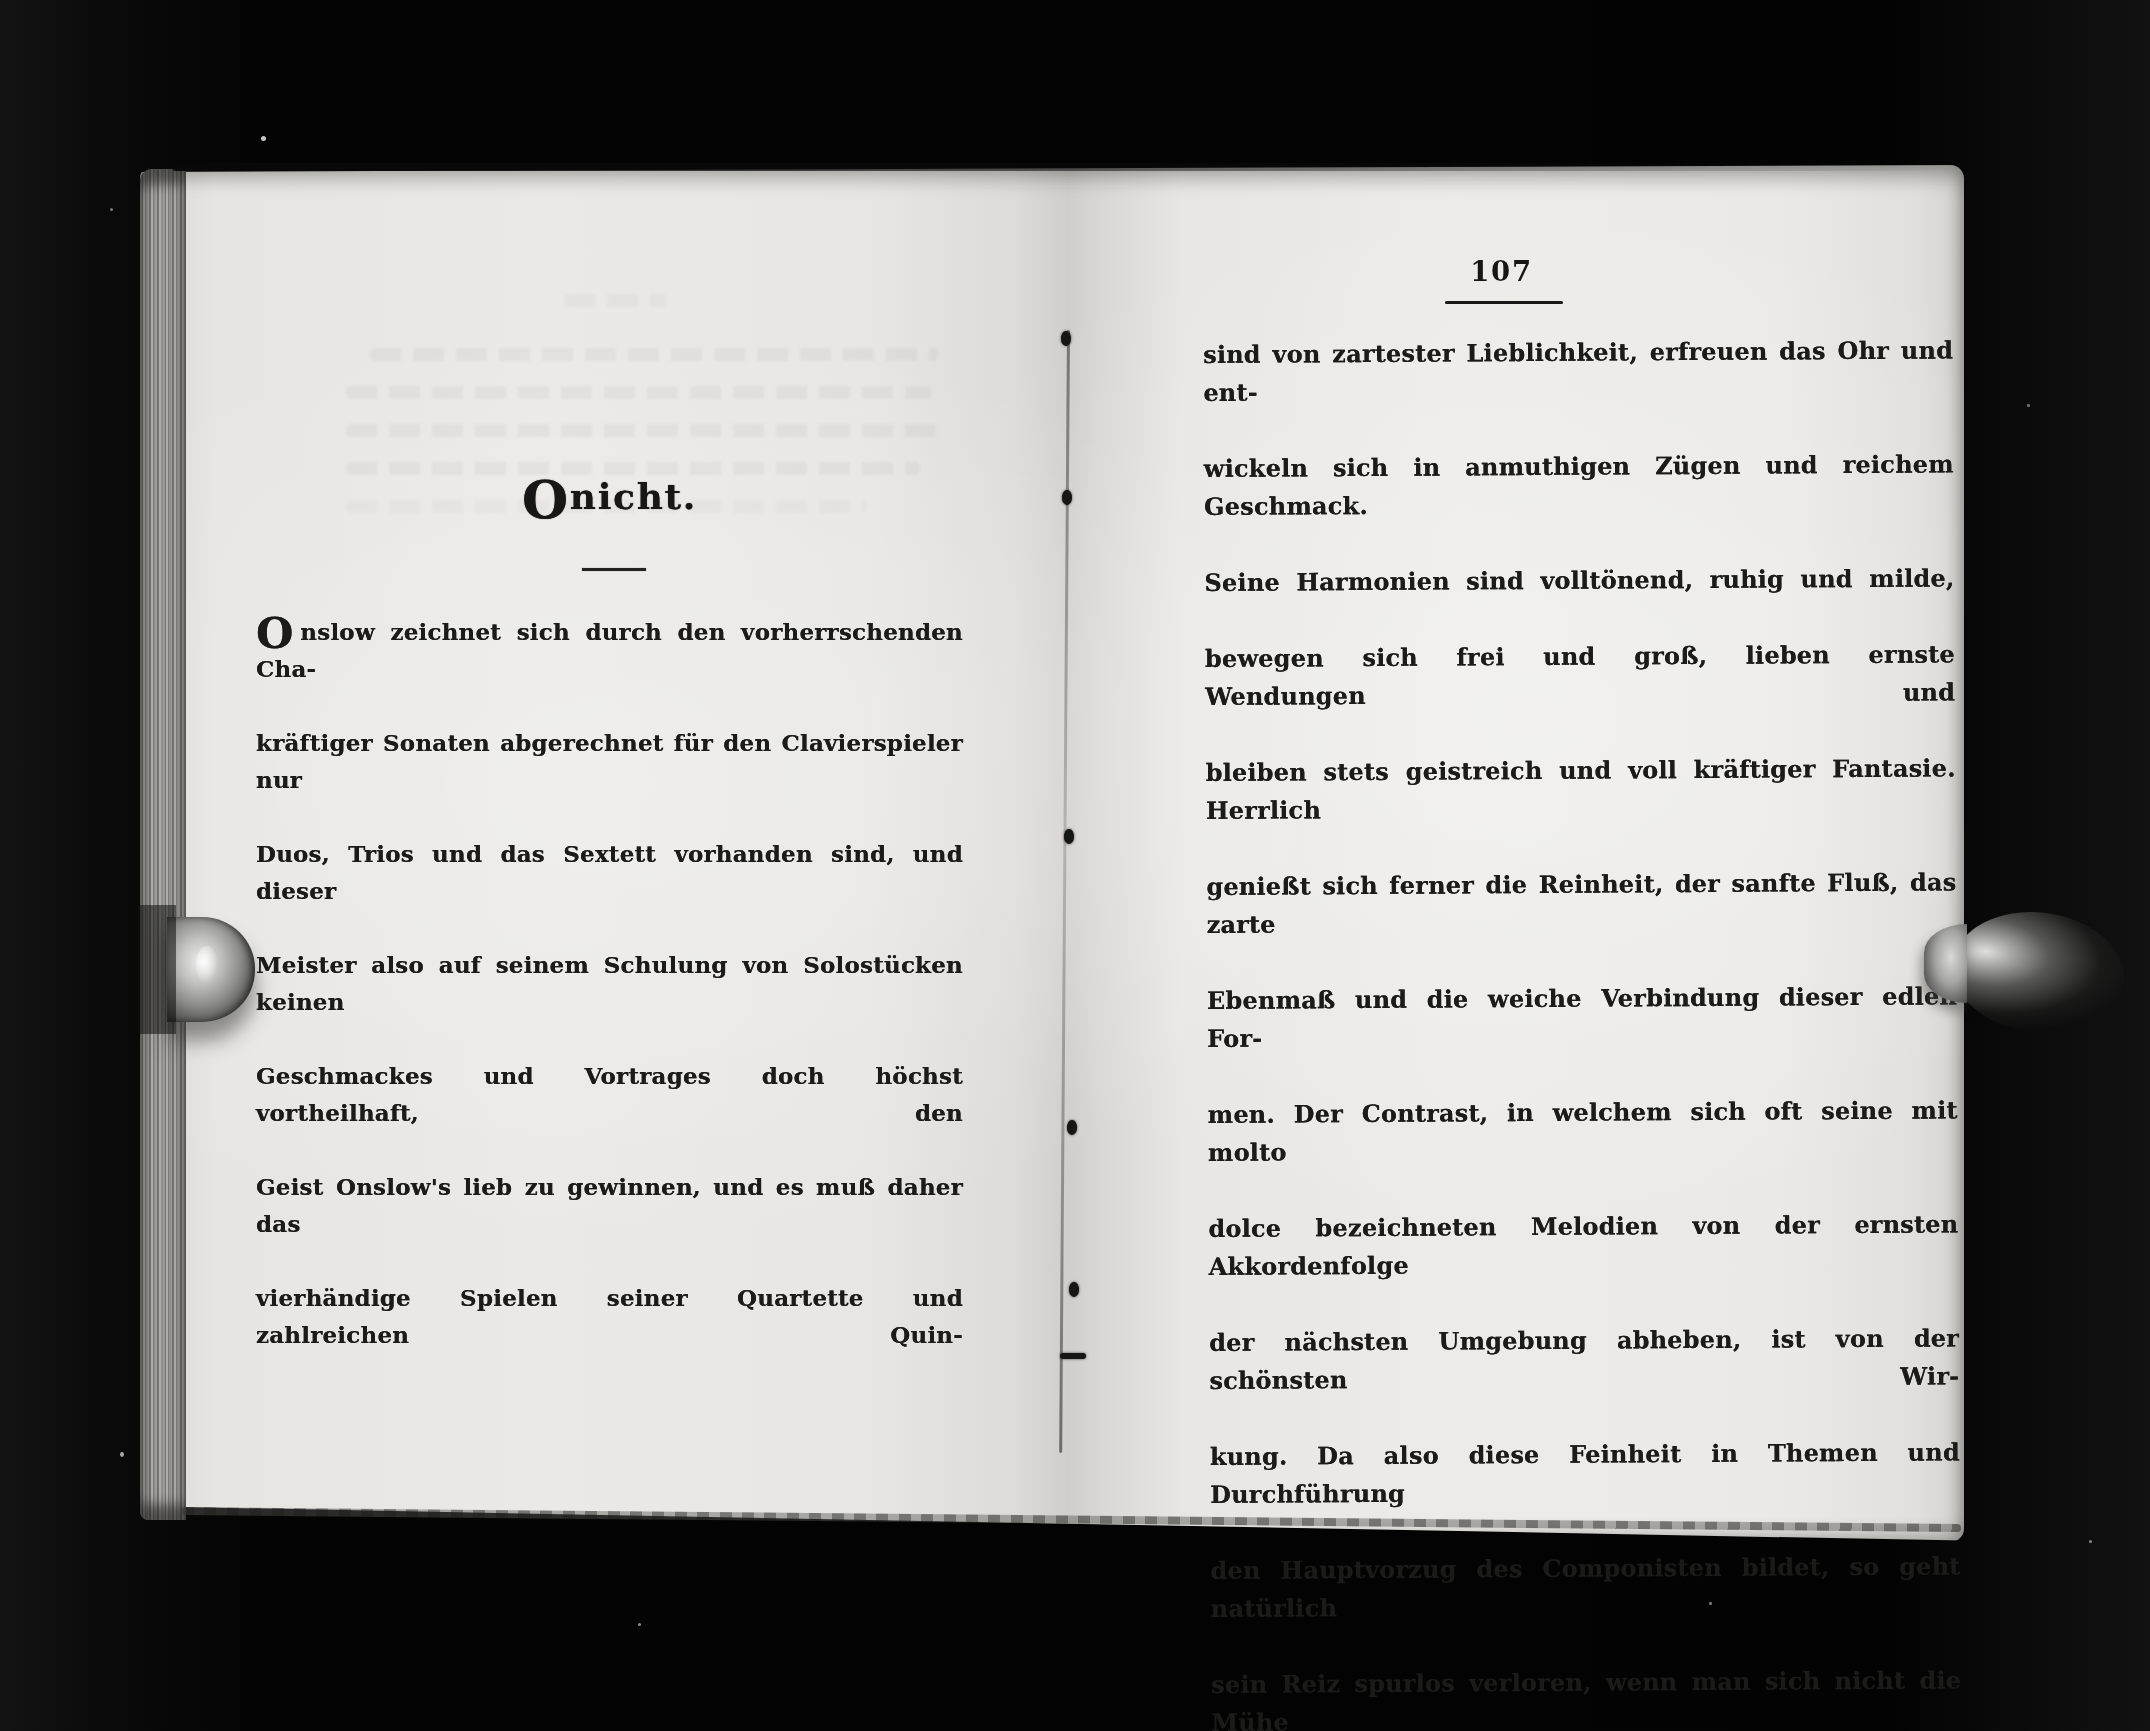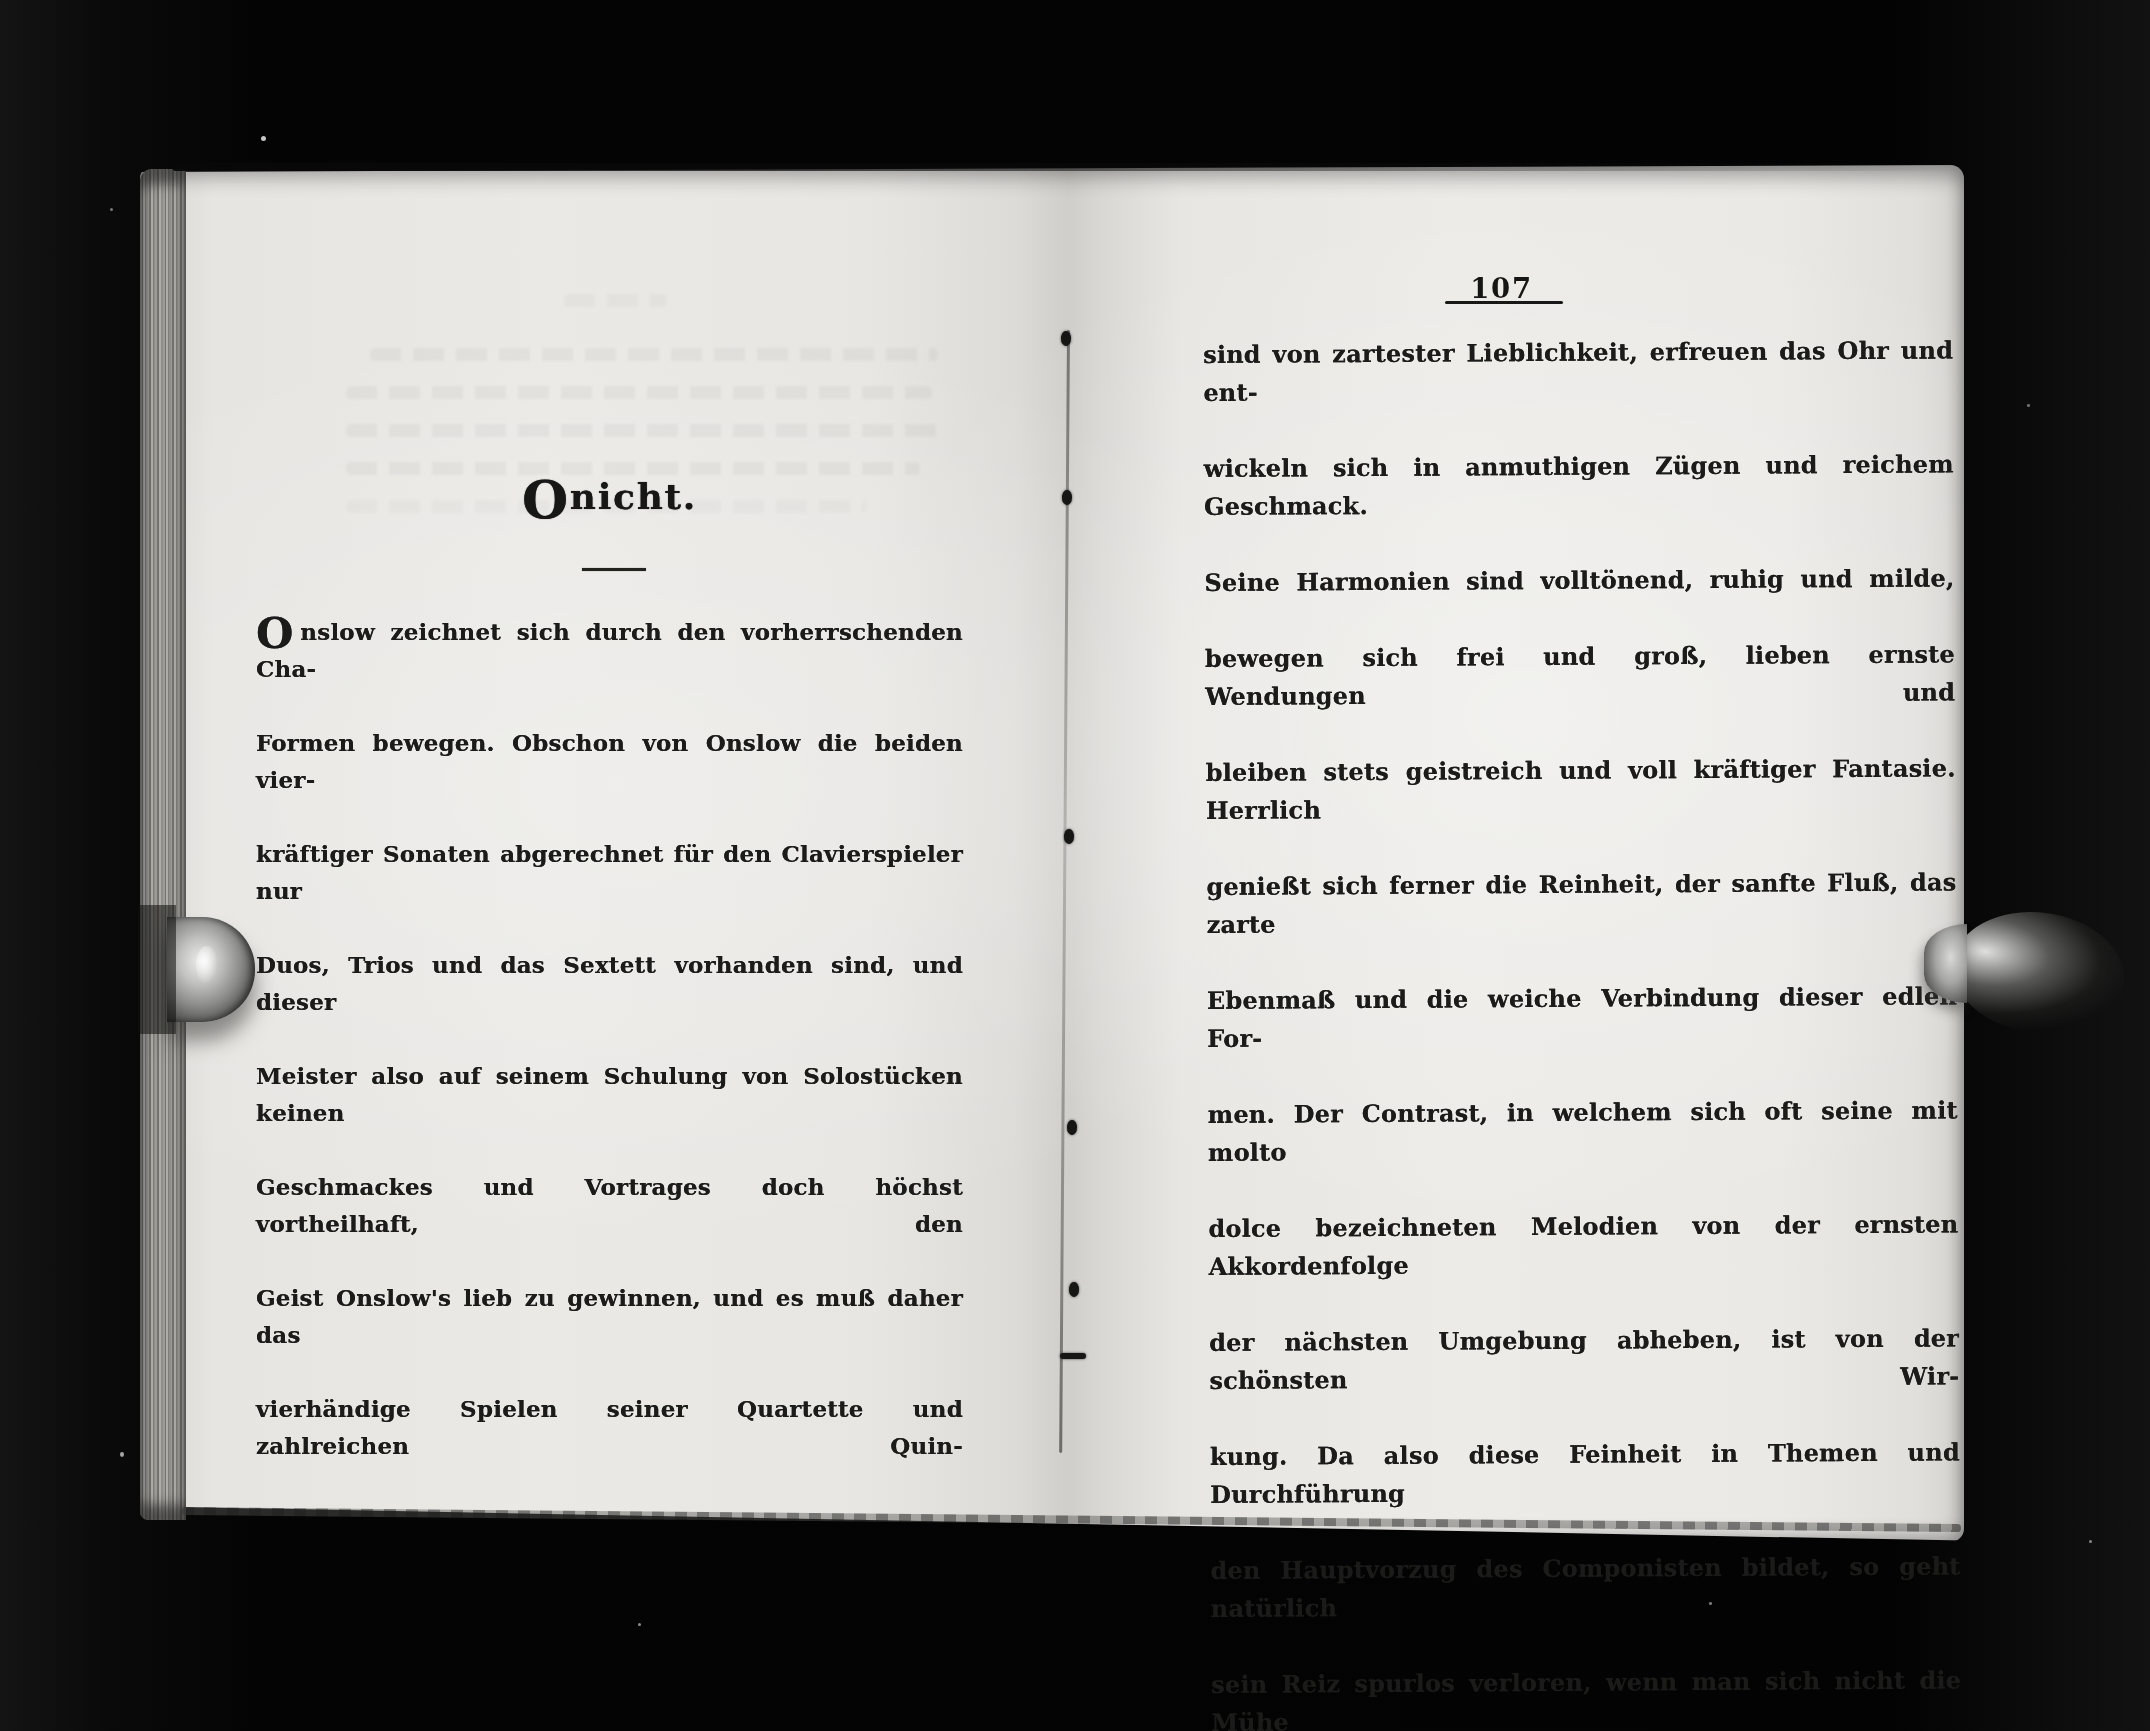--- a/index.html
+++ b/index.html
@@ -29,21 +29,21 @@
           transform:rotate(0.4deg);transform-origin:top center;
           background:linear-gradient(180deg,rgba(40,40,40,0.55),rgba(110,110,108,0.35) 45%,rgba(70,70,68,0.5) 80%,rgba(40,40,40,0.6));}
   .knot{position:absolute;width:9.5px;height:14.6px;border-radius:50%;background:#161614;box-shadow:0 0 2.6px rgba(30,30,30,0.8);}
   .knot.wide{width:26px;height:6px;border-radius:3.4px;}
   
   .heading{position:absolute;left:256px;top:475px;width:707px;text-align:center;
           font-weight:700;font-size:36px;color:#171715;letter-spacing:1.7px;text-shadow:0 0 0.9px rgba(20,20,20,0.9);}
   .heading .cap{font-size:53px;line-height:0;vertical-align:-8.6px;}
   .heading-rule{position:absolute;left:582px;top:568px;width:64px;height:2.6px;background:#22221f;box-shadow:0 0 0.9px #444;}
   .pageno{position:absolute;left:1437px;top:255px;width:129px;text-align:center;
-          font-weight:700;font-size:27.5px;color:#161614;letter-spacing:1.7px;margin-top:17px;}
+          font-weight:700;font-size:27.5px;color:#161614;letter-spacing:1.7px;}
   .pageno-rule{position:absolute;left:1445px;top:301px;width:118px;height:3.4px;background:#181816;border-radius:1.7px;}
   .textblock{position:absolute;color:#1b1b19;font-weight:700;
           text-shadow:0 0 0.6px rgba(25,25,25,0.85);word-spacing:1.7px;letter-spacing:0.2px;}
   .tb-left{left:256px;top:613px;width:707px;font-size:23px;line-height:37px;}
   .tb-right{left:1203px;top:336px;width:750px;font-size:24px;line-height:38px;
           transform:rotate(-0.35deg);transform-origin:left top;}
   .ln{text-align:justify;}
   .ln::after{content:"";display:inline-block;width:100%;height:0;}
   .dropcap{font-size:43px;line-height:0;vertical-align:-7.7px;margin-right:6.9px;letter-spacing:0;}
   
@@ -96,21 +96,20 @@
     <div class="gbar" style="width:100%;"></div>
     <div class="gbar" style="width:97%;"></div>
     <div class="gbar" style="width:88%;opacity:0.6;"></div>
   </div>
 
   <div class="heading"><span class="cap">O</span><span>nicht.</span></div>
   <div class="heading-rule"></div>
 
   <div class="textblock tb-left">
     <div class="ln"><span class="dropcap">O</span><span>nslow zeichnet sich durch den vorherrschenden Cha-</span></div>
-    <div class="ln">Formen bewegen. Obschon von Onslow die beiden vier-</div>
     <div class="ln">kräftiger Sonaten abgerechnet für den Clavierspieler nur</div>
     <div class="ln">Duos, Trios und das Sextett vorhanden sind, und dieser</div>
     <div class="ln">Meister also auf seinem Schulung von Solostücken keinen</div>
     <div class="ln">Geschmackes und Vortrages doch höchst vortheilhaft, den</div>
     <div class="ln">Geist Onslow's lieb zu gewinnen, und es muß daher das</div>
     <div class="ln">vierhändige Spielen seiner Quartette und zahlreichen Quin-</div>
 
   </div>
 
   <div class="pageno">107</div>

